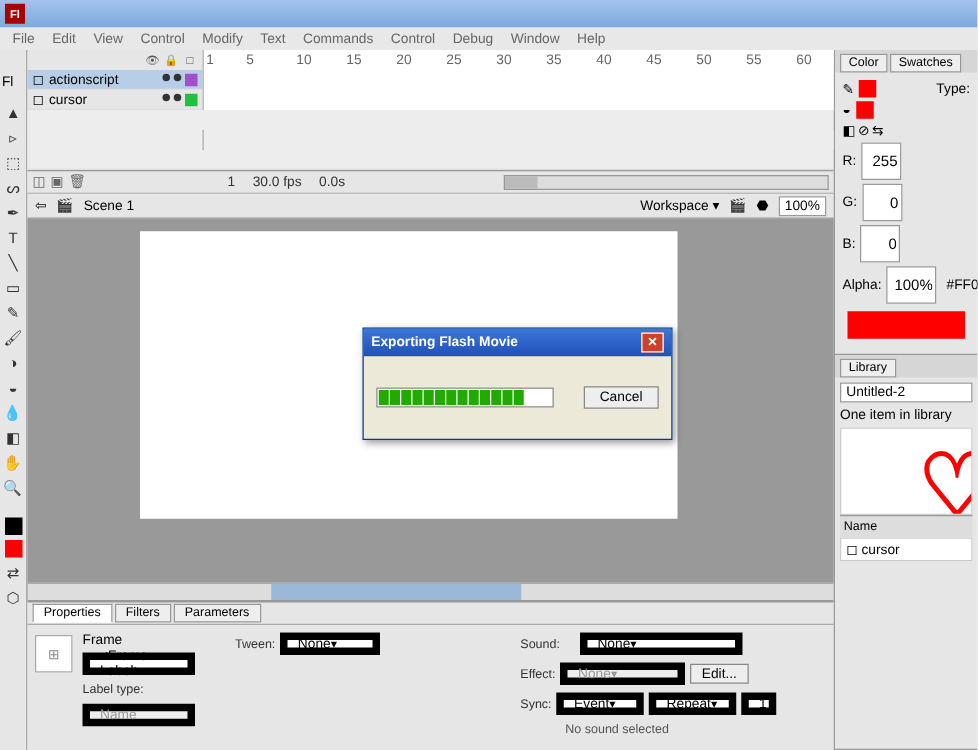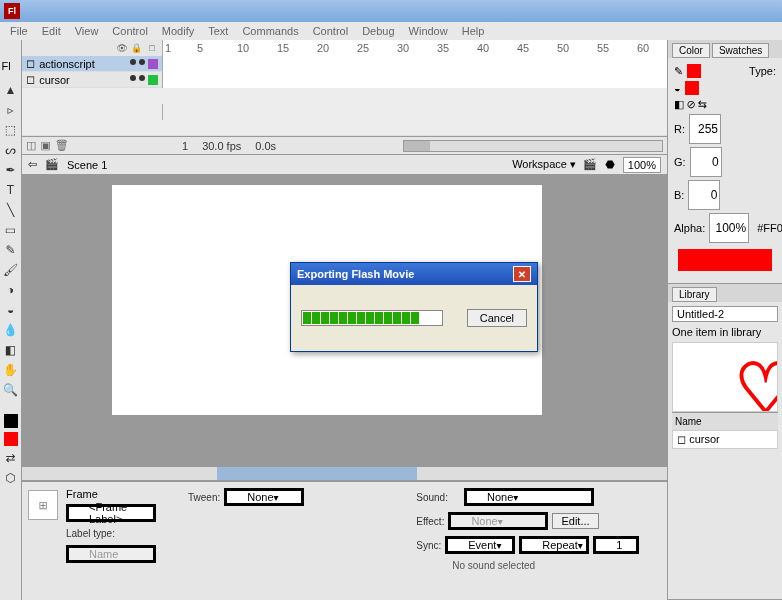--- a/index.html
+++ b/index.html
@@ -42,21 +42,21 @@
 .stage { position:absolute; left:90px; top:10px; width:430px; height:230px; background:#fff; }
 .hscroll { position:absolute; bottom:0; left:0; right:0; height:14px; background:#ddd; border-top:1px solid #999; }
 .hscroll .thumb { position:absolute; left:195px; width:200px; height:100%; background:#9bb8d8; }
 .props { height:120px; background:#e6e6e6; border-top:2px solid #999; }
 .props-tabs { height:18px; display:flex; align-items:center; padding:0 4px; gap:2px; border-bottom:1px solid #aaa; }
 .props-tabs .ptab { padding:1px 8px; border:1px solid #999; background:#eee; font-size:10px; }
 .props-tabs .ptab.active { background:#fff; border-bottom-color:#fff; }
 .props-body { display:flex; padding:6px; gap:12px; position:relative; }
 .props-body .col { display:flex; flex-direction:column; gap:6px; }
 .props-body label { font-size:10px; color:#333; }
-.sel-box { border:3px solid #000000; background:#fff; height:18px; padding:0 20px; display:flex; align-items:center; min-width:70px; font-size:10px; }
+.sel-box { border:6px solid #000000; background:#fff; height:18px; padding:0 8px; display:flex; align-items:center; min-width:70px; font-size:10px; }
 .sel-box.dis { background:#eee; color:#999; }
 .panels-right { width:115px; background:#e6e6e6; border-left:1px solid #999; display:flex; flex-direction:column; }
 .panel { border-bottom:1px solid #999; }
 .panel-tabs { height:18px; display:flex; align-items:flex-end; padding:0 4px; gap:2px; background:#d6d6d6; }
 .panel-tabs .ptab { padding:1px 6px; border:1px solid #999; background:#eee; font-size:10px; }
 .color-body { padding:6px; font-size:10px; }
 .color-body .row { display:flex; align-items:center; gap:4px; margin-bottom:3px; }
 .color-body input { width:32px; height:30px; font-size:12px; border:1px solid #999; text-align:right; padding-right:2px; }
 .red-sw { height:22px; background:#f00; margin:6px 4px; }
 .lib-body { padding:4px; font-size:10px; }
@@ -208,20 +208,25 @@
     </div>
 
     <div class="stage-wrap">
       <div class="stage"></div>
       <div class="hscroll">
           <div class="thumb"></div>
         </div>
     </div>
 
     <div class="props">
+      <div class="props-tabs">
+        <div class="ptab active">Properties</div>
+        <div class="ptab">Filters</div>
+        <div class="ptab">Parameters</div>
+      </div>
       <div class="props-body">
         <div class="col">
           <div style="display:flex;gap:8px;align-items:center">
             <div class="frame-icon">⊞</div>
             <div>
               <div>Frame</div>
               <div class="sel-box" style="width:90px;margin-top:4px">
                   <span>&lt;Frame Label&gt;</span>
                 </div>
             </div>

